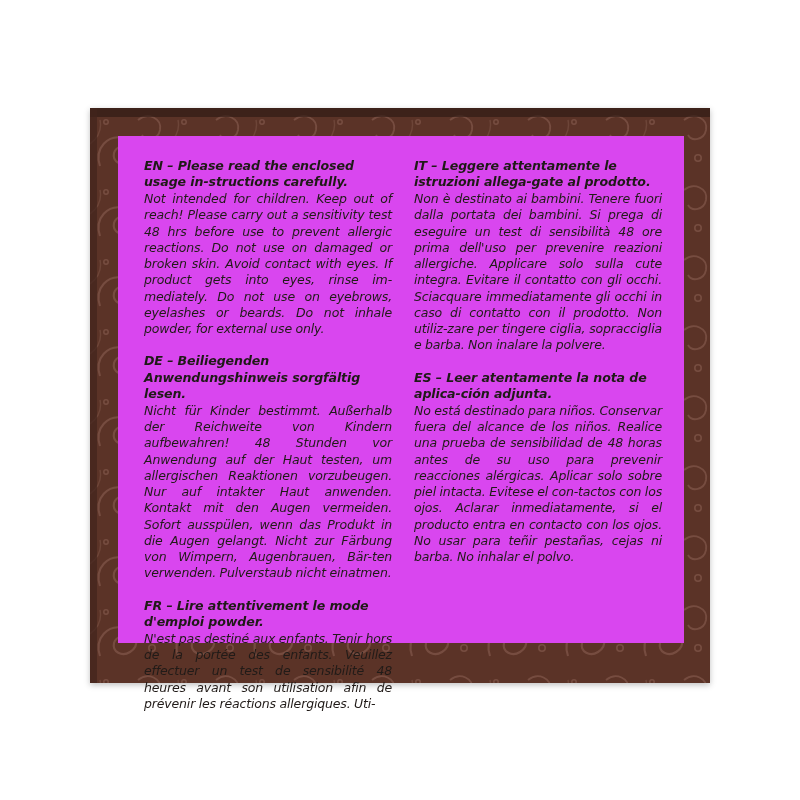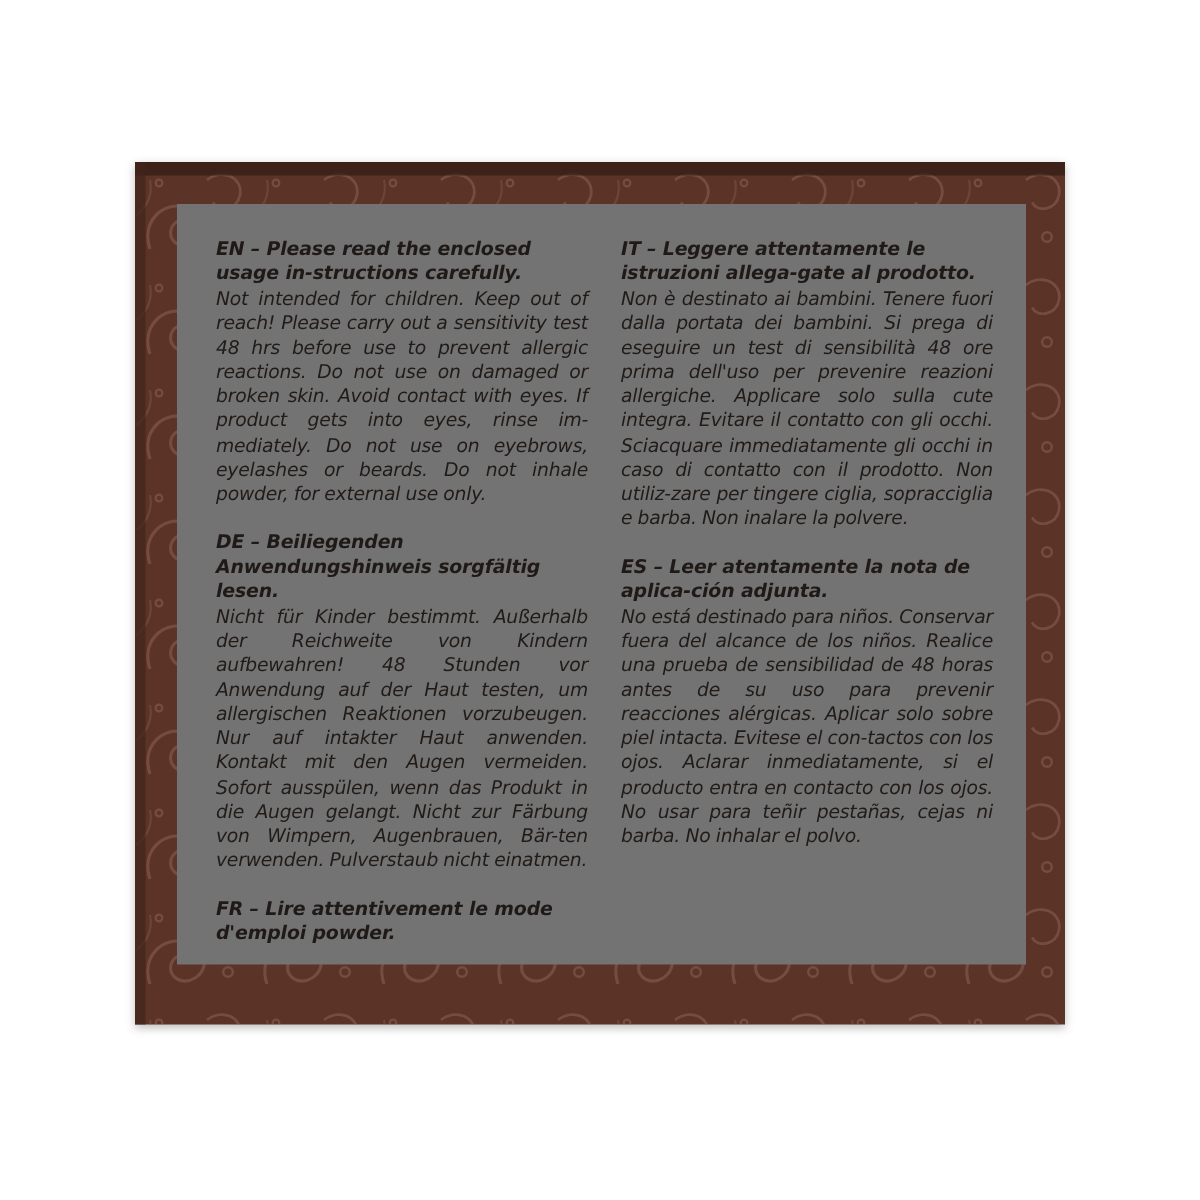--- a/index.html
+++ b/index.html
@@ -58,21 +58,21 @@
     opacity: 0.7;
   }
 
   
   .label {
     position: absolute;
     left: 28px;
     top: 28px;
     right: 26px;
     bottom: 40px;
-    background: #737373;
+    background: #d946ef;
   }
 
   .columns {
     position: absolute;
     left: 26px;
     right: 22px;
     top: 22px;
     bottom: 14px;
     display: flex;
     gap: 22px;
@@ -141,20 +141,21 @@
 
         <div class="col">
 
           <p class="sec-head">EN – Please read the enclosed usage in-structions carefully.</p>
           <p class="sec-body">Not intended for children. Keep out of reach! Please carry out a sensitivity test 48 hrs before use to prevent allergic reactions. Do not use on damaged or broken skin. Avoid contact with eyes. If product gets into eyes, rinse im-mediately. Do not use on eyebrows, eyelashes or beards. Do not inhale powder, for external use only.</p>
 
           <p class="sec-head">DE – Beiliegenden Anwendungshinweis sorgfältig lesen.</p>
           <p class="sec-body">Nicht für Kinder bestimmt. Außerhalb der Reichweite von Kindern aufbewahren! 48 Stunden vor Anwendung auf der Haut testen, um allergischen Reaktionen vorzubeugen. Nur auf intakter Haut anwenden. Kontakt mit den Augen vermeiden. Sofort ausspülen, wenn das Produkt in die Augen gelangt. Nicht zur Färbung von Wimpern, Augenbrauen, Bär-ten verwenden. Pulverstaub nicht einatmen.</p>
 
           <p class="sec-head">FR – Lire attentivement le mode d'emploi powder.</p>
+          <p class="sec-body last">N'est pas destiné aux enfants. Tenir hors de la portée des enfants. Veuillez effectuer un test de sensibilité 48 heures avant son utilisation afin de prévenir les réactions allergiques. Uti-</p>
 
         </div>
 
         <div class="col">
 
 
           <p class="sec-head">IT – Leggere attentamente le istruzioni allega-gate al prodotto.</p>
           <p class="sec-body">Non è destinato ai bambini. Tenere fuori dalla portata dei bambini. Si prega di eseguire un test di sensibilità 48 ore prima dell'uso per prevenire reazioni allergiche. Applicare solo sulla cute integra. Evitare il contatto con gli occhi. Sciacquare immediatamente gli occhi in caso di contatto con il prodotto. Non utiliz-zare per tingere ciglia, sopracciglia e barba. Non inalare la polvere.</p>
 
           <p class="sec-head">ES – Leer atentamente la nota de aplica-ción adjunta.</p>

